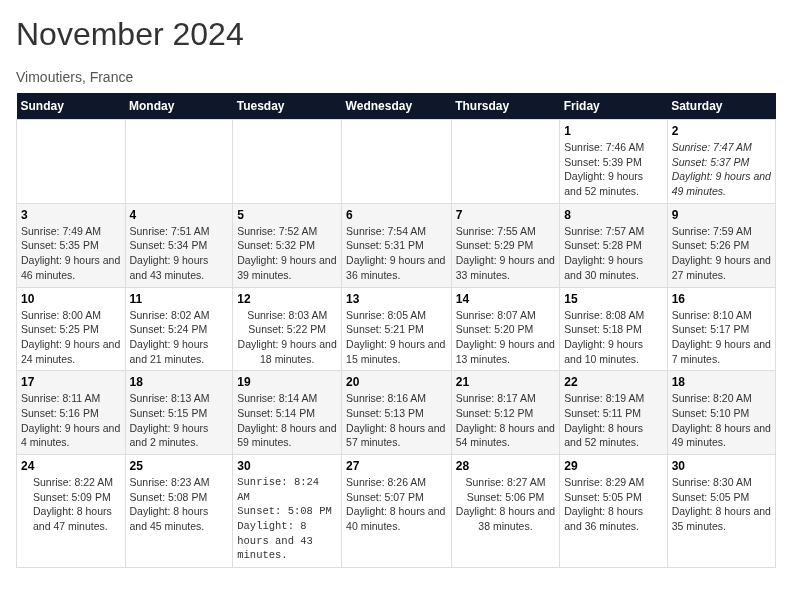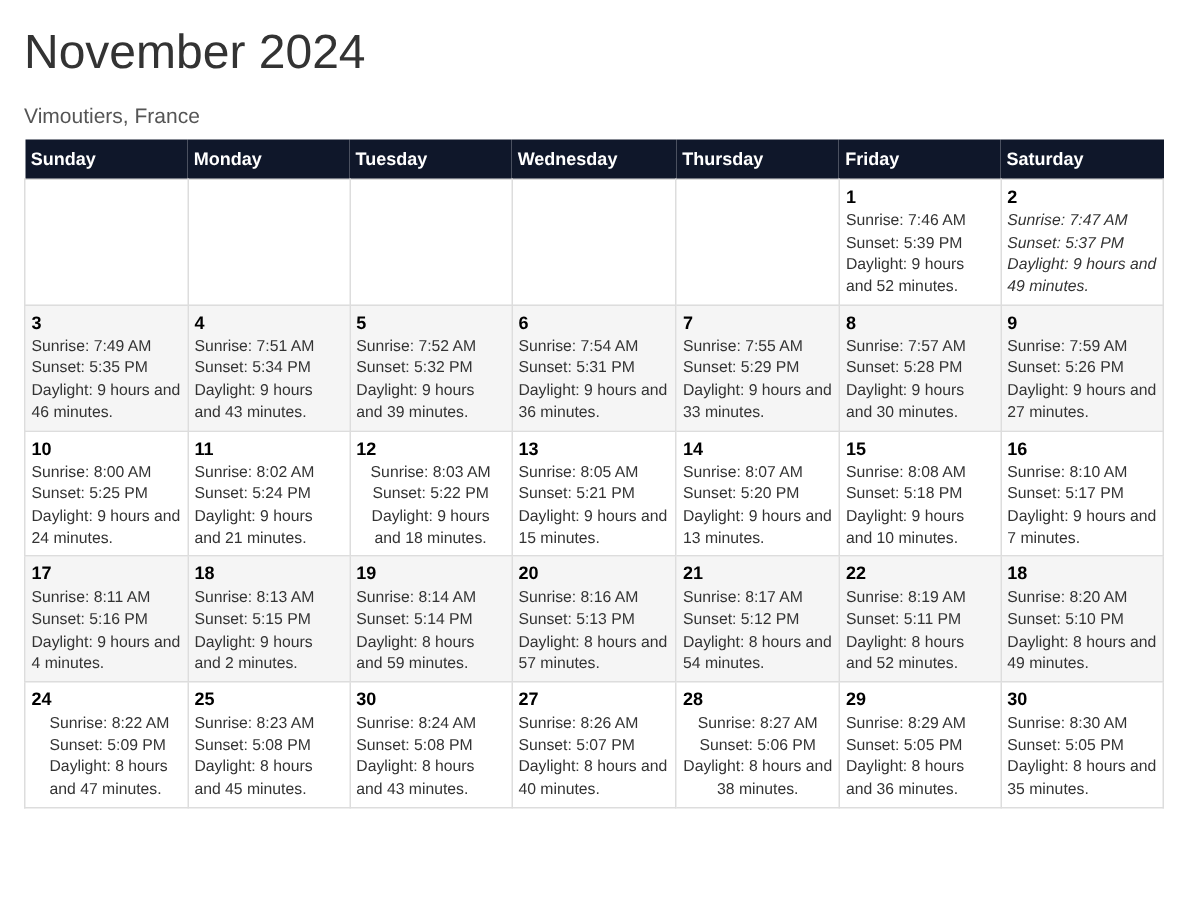--- a/index.html
+++ b/index.html
@@ -265,21 +265,21 @@
 Daylight: 8 hours and 47 minutes.</div>
         </td>
         <td>
           <span class="day-number">25</span>
           <div class="day-info" style="white-space: pre-line;">Sunrise: 8:23 AM
 Sunset: 5:08 PM
 Daylight: 8 hours and 45 minutes.</div>
         </td>
         <td>
           <span class="day-number">30</span>
-          <div class="day-info" style="white-space: pre-line;">Sunrise: 8:24 AM
+          <div class="day-info" style="white-space: pre-line; font-family: Liberation Mono, monospace;">Sunrise: 8:24 AM
 Sunset: 5:08 PM
 Daylight: 8 hours and 43 minutes.</div>
         </td>
         <td>
           <span class="day-number">27</span>
           <div class="day-info" style="white-space: pre-line;">Sunrise: 8:26 AM
 Sunset: 5:07 PM
 Daylight: 8 hours and 40 minutes.</div>
         </td>
         <td>

